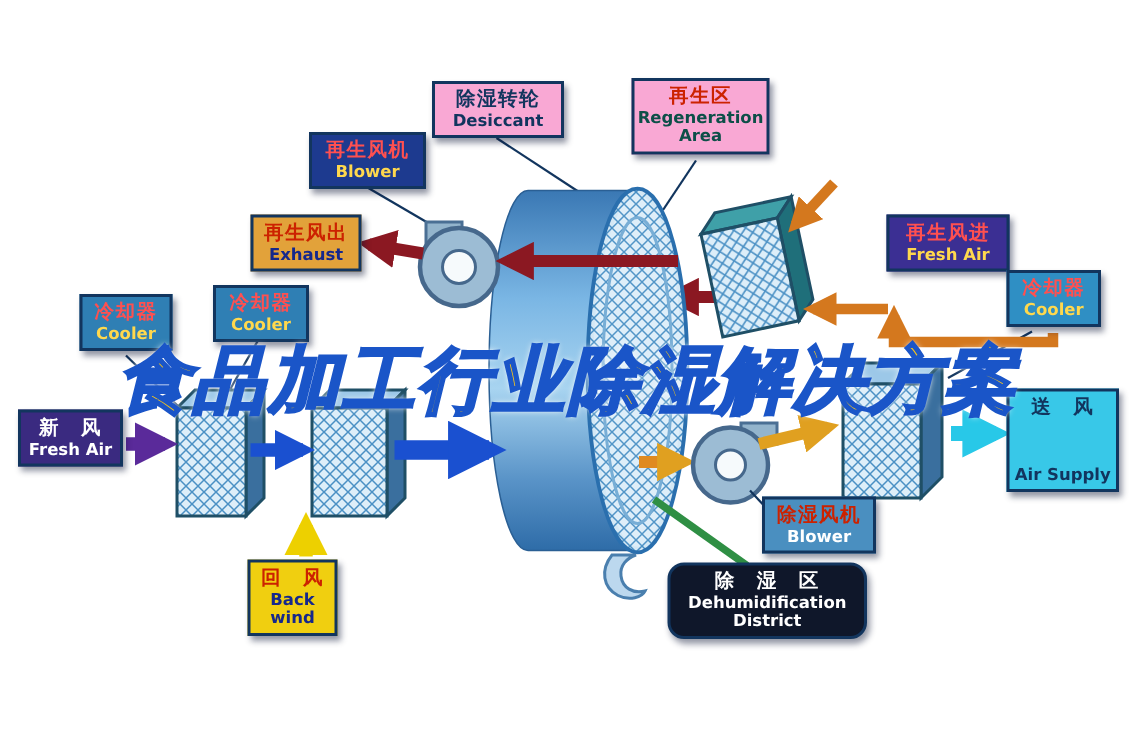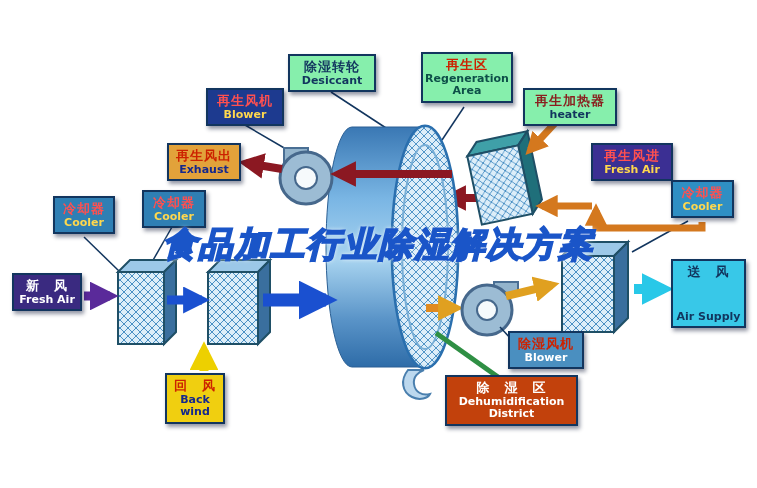--- a/index.html
+++ b/index.html
@@ -13,45 +13,45 @@
     position:absolute;z-index:5;box-sizing:border-box;
     border:2px solid #12355e;
     display:flex;flex-direction:column;align-items:center;justify-content:center;
     text-align:center;font-weight:bold;padding:3px 3px;
     box-shadow:2px 3px 4px rgba(15,25,55,.45);
   }
   .lbl .zh{font-size:13px;line-height:1.2;letter-spacing:1px;white-space:nowrap;}
   .lbl .en{font-size:11px;line-height:1.15;}
 
   
-  .bg-teal   {background:#86efac;justify-content:center;}
+  .bg-teal   {background:#f9a8d4;justify-content:center;}
   .bg-steel  {background:#2f7fb4;}
   .bg-steel2 {background:#2f8fc4;}
   .bg-steel3 {background:#4a8fc0;}
   .bg-orange {background:#e2a23a;}
   .bg-indigo {background:#1d3a8f;}
   .bg-violet {background:#3b2f93;text-align:right;}
   .bg-purple {background:#3a2a80;}
   .bg-yellow {background:#f0cf10;}
   .bg-cyan   {background:#38c8e8;}
-  .bg-green  {background:#c2410c;}
+  .bg-green  {background:#0f172a;border-radius:11px;}
 
   
   .t-red    {color:#cc2200;}
   .t-red2   {color:#ff5050;}
   .t-navy   {color:#12355e;}
   .t-navy2  {color:#15288c;}
   .t-yellow {color:#ffd84d;}
   .t-white  {color:#ffffff;}
   .t-darkred{color:#8a1f1f;}
   .t-tealdk {color:#0d4f48;}
 
   .title{
     position:absolute;z-index:8;left:50%;top:222px;transform:translateX(-50%);
-    font-size:34px;font-weight:bold;font-style:italic;white-space:nowrap;
+    font-size:48px;font-weight:bold;font-style:italic;white-space:nowrap;
     letter-spacing:2px;color:#f7c518;
     -webkit-text-stroke:2px #1a55c8;
     text-shadow:0 0 5px #ffffff,0 0 2px #ffffff;
   }
 </style>
 </head>
 <body>
 
 <div class="stage">
 
@@ -167,24 +167,20 @@
   <div class="lbl bg-teal" style="left:421px;top:52px;width:92px;">
     <div class="zh t-red">再生区</div>
     <div class="en t-tealdk">Regeneration Area</div>
   </div>
 
   <div class="lbl bg-indigo" style="left:206px;top:88px;width:78px;">
     <div class="zh t-red2">再生风机</div>
     <div class="en t-yellow">Blower</div>
   </div>
 
-  <div class="lbl bg-teal" style="left:523px;top:88px;width:94px;">
-    <div class="zh t-darkred">再生加热器</div>
-    <div class="en t-navy">heater</div>
-  </div>
 
   <div class="lbl bg-orange" style="left:167px;top:143px;width:74px;">
     <div class="zh t-red">再生风出</div>
     <div class="en t-navy2">Exhaust</div>
   </div>
 
   <div class="lbl bg-violet" style="left:591px;top:143px;width:82px;">
     <div class="zh t-red2">再生风进</div>
     <div class="en t-yellow">Fresh Air</div>
   </div>

